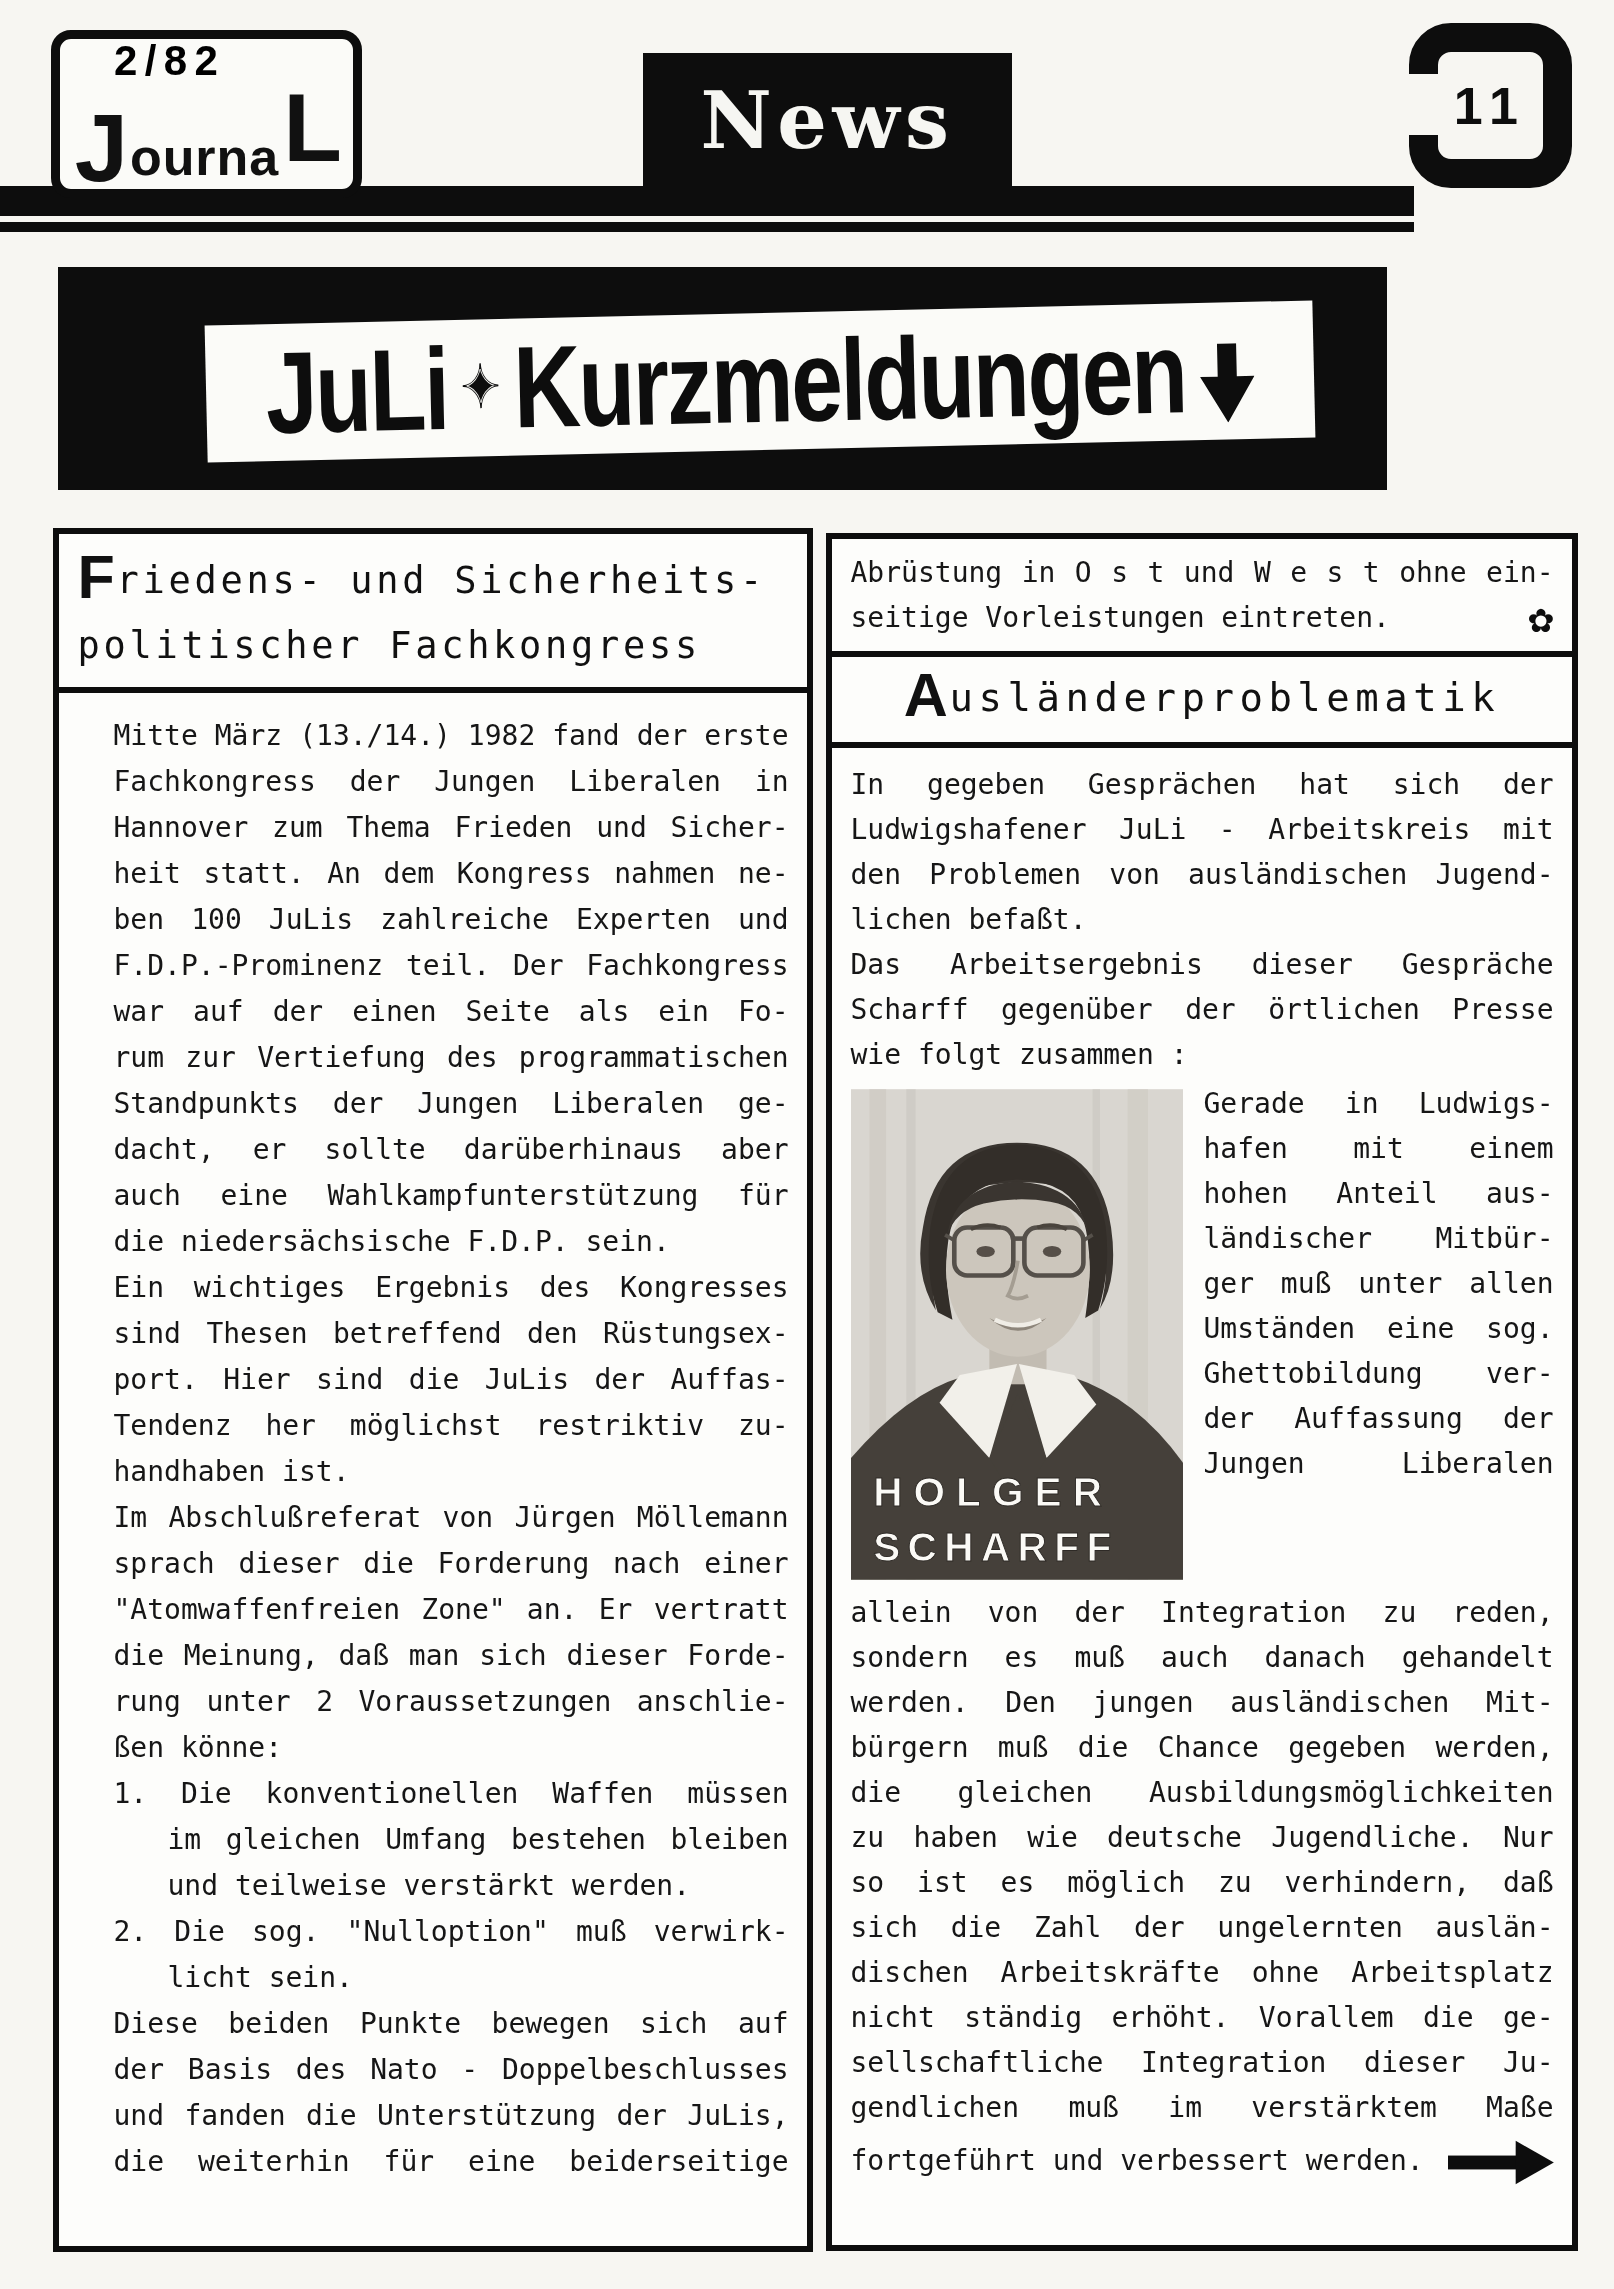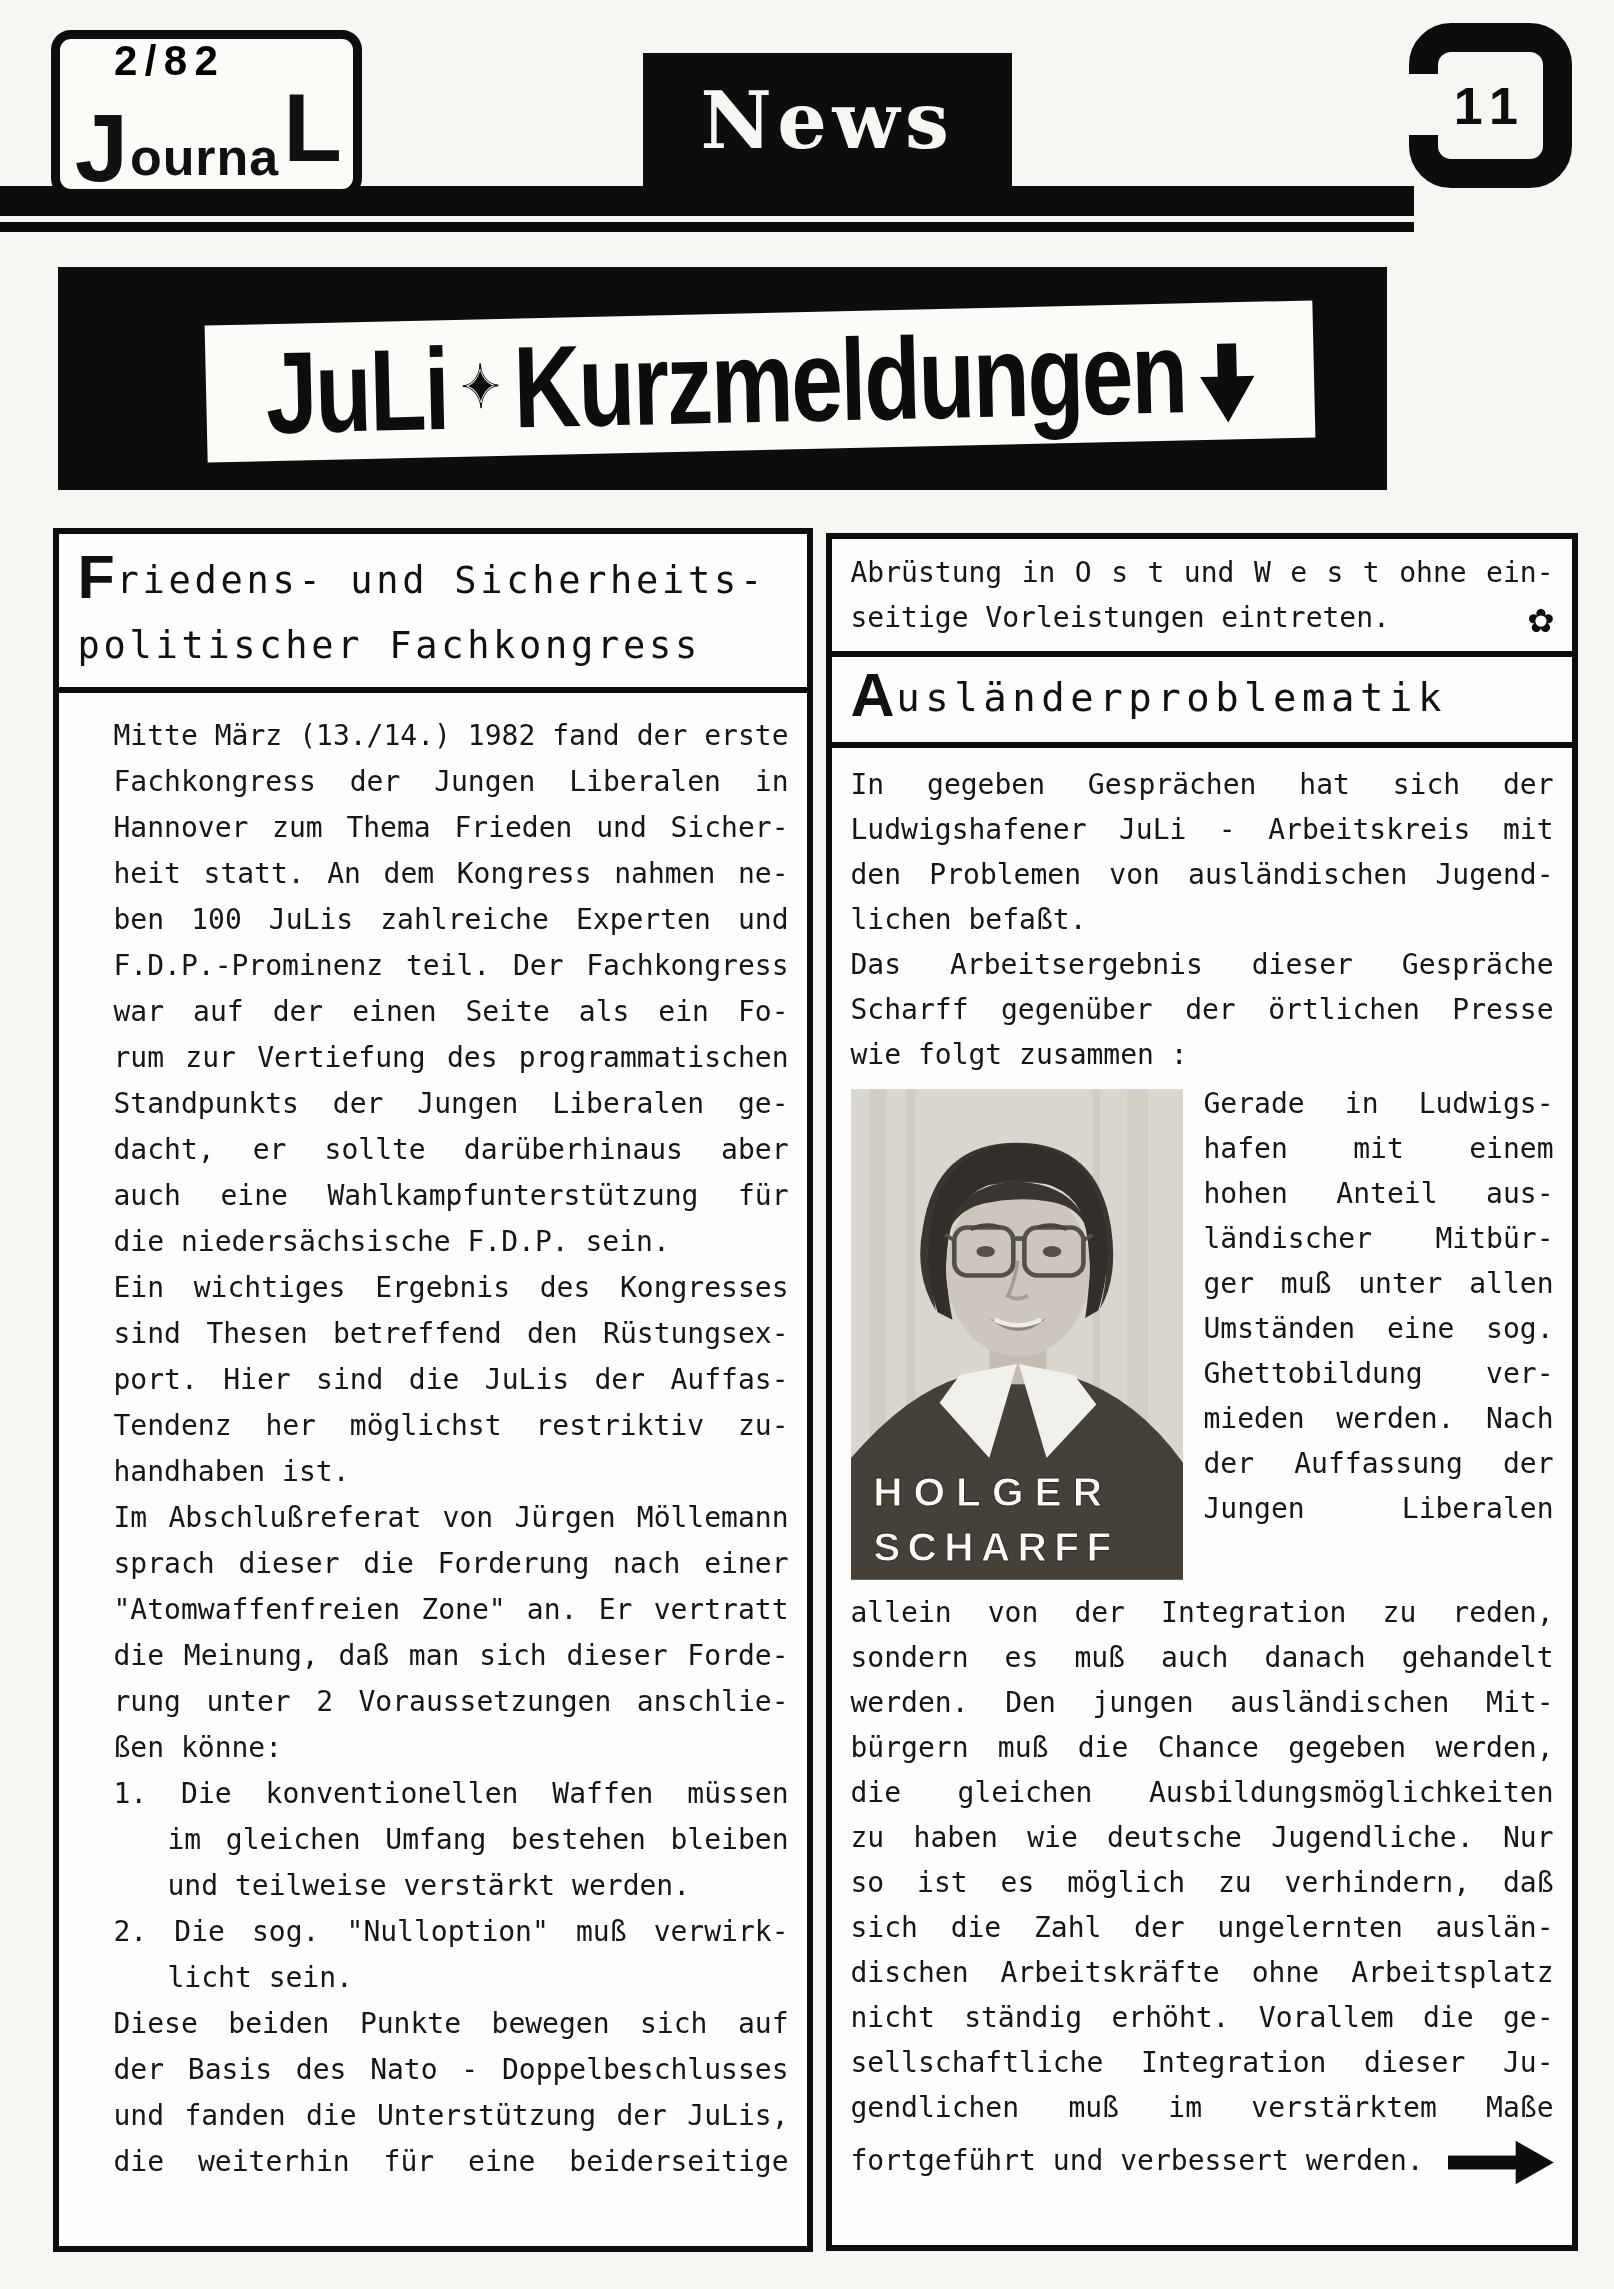--- a/index.html
+++ b/index.html
@@ -73,21 +73,21 @@
     font:28px/46px "DejaVu Sans Mono",monospace;color:#161616;
     text-align:justify;text-align-last:justify;
   }
   .rc-lines .tline{line-height:45px;}
   .tline.flush{text-align-last:left;}
   .tline.indent{padding-left:54px;}
   
   .rc-carry{border-bottom:6.5px solid #0d0d0d;padding:11px 18.5px 11px 18.5px;}
   .carry-last{display:flex;align-items:center;justify-content:space-between;}
   .florette{font-size:42px;line-height:45px;color:#0d0d0d;margin-left:11px;}
-  .rc-heading{border-bottom:6.5px solid #0d0d0d;padding:5.5px 18.5px 9.2px 18.5px;}
+  .rc-heading{border-bottom:6.5px solid #0d0d0d;padding:5.5px 18.5px 9.2px 18.5px;text-align:center;}
   .heading-line{font:39px/70px "DejaVu Sans Mono",monospace;letter-spacing:5.5px;white-space:nowrap;}
   .rc-body{padding:14.8px 18.5px 0 18.5px;}
   .photo-section{position:relative;min-height:509px;margin-top:3.7px;}
   .photo-frame{position:absolute;left:0;top:7.4px;width:332px;height:491px;}
   .beside-lines{margin-left:353px;}
   .final-row{display:flex;align-items:center;}
   .final-row .tline{flex:0 0 auto;}
   .arrow-right{margin-left:24px;margin-top:3.7px;}
 </style>
 </head>
@@ -242,21 +242,20 @@
         </svg>
       </div>
       <div class="beside-lines">
           <div class="tline">Gerade in Ludwigs-</div>
           <div class="tline">hafen mit einem</div>
           <div class="tline">hohen Anteil aus-</div>
           <div class="tline">ländischer Mitbür-</div>
           <div class="tline">ger muß unter allen</div>
           <div class="tline">Umständen eine sog.</div>
           <div class="tline">Ghettobildung ver-</div>
-          <div class="tline">mieden werden. Nach</div>
           <div class="tline">der Auffassung der</div>
           <div class="tline">Jungen Liberalen</div>
         </div>
     </div>
 
     <div>
         <div class="tline">allein von der Integration zu reden,</div>
         <div class="tline">sondern es muß auch danach gehandelt</div>
         <div class="tline">werden. Den jungen ausländischen Mit-</div>
         <div class="tline">bürgern muß die Chance gegeben werden,</div>

